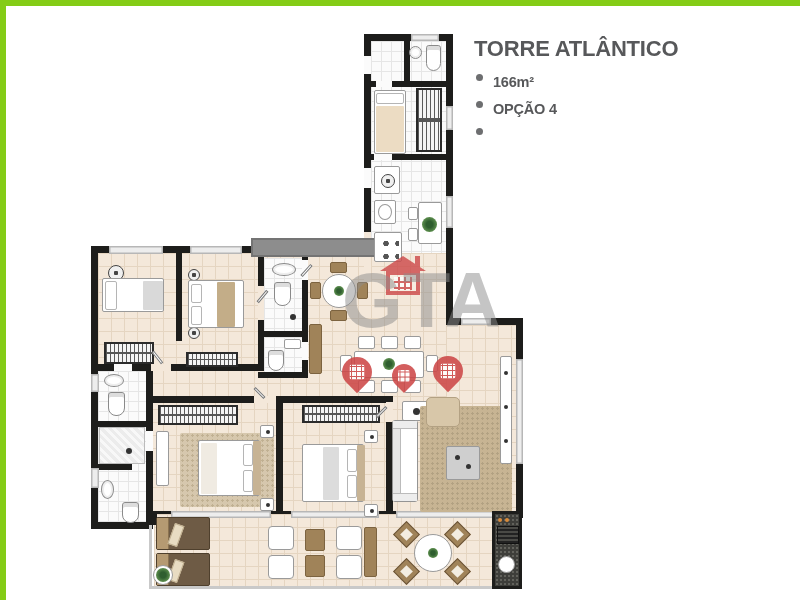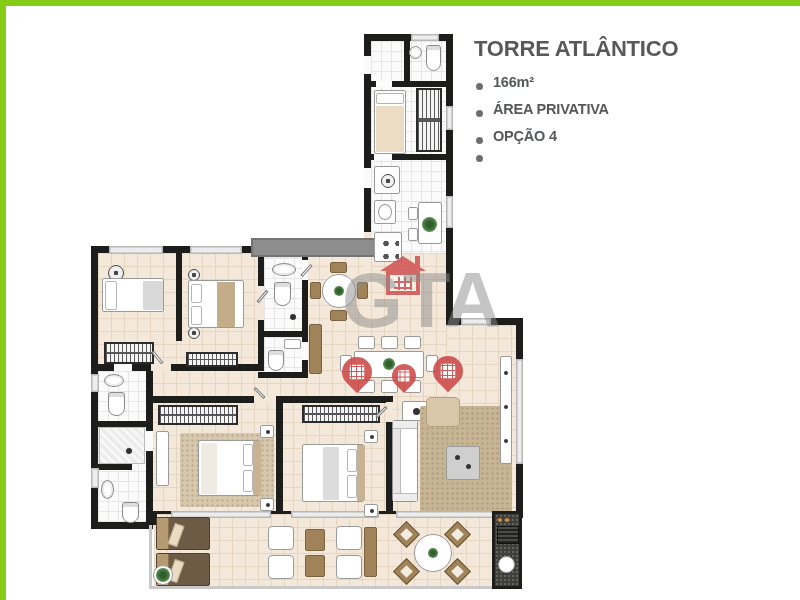--- a/index.html
+++ b/index.html
@@ -44,21 +44,21 @@
   .grill{position:absolute;background:repeating-linear-gradient(0deg,#222 0 2px,#4a4a46 2px 4px);border:1px solid #111;}
   .plant{position:absolute;border-radius:50%;background:radial-gradient(circle,#2f5e2f 30%,#5d8f4e 70%,#3c6b36 100%);}
   .sofa{position:absolute;background:#fff;border:1px solid #949494;box-sizing:border-box;border-radius:3px;}
   .sofa .back{position:absolute;left:0;top:0;width:7px;height:100%;background:#e6e6e6;border-right:1px solid #bbb;}
   .sofa .arm1{position:absolute;left:0;top:0;width:100%;height:7px;background:#ededed;border-bottom:1px solid #bbb;}
   .sofa .arm2{position:absolute;left:0;bottom:0;width:100%;height:7px;background:#ededed;border-top:1px solid #bbb;}
   
   #info{position:absolute;left:468px;top:30px;width:240px;color:var(--text);}
   #info h1{margin:0;font-size:22px;font-weight:bold;letter-spacing:-0.2px;}
   #info ul{list-style:none;margin:12px 0 0 2px;padding:0;font-size:14.5px;font-weight:bold;}
-  #info li{display:flex;align-items:flex-end;margin-bottom:11px;letter-spacing:-0.2px;}
+  #info li{display:flex;align-items:flex-start;margin-bottom:11px;letter-spacing:-0.2px;}
   #info .bdot{width:7px;height:7px;border-radius:50%;background:#6d6e70;margin-right:10px;flex:0 0 auto;}
   
   #wm{position:absolute;left:0;top:0;width:100%;height:100%;pointer-events:none;margin-top:19px;}
   .wm-gta{position:absolute;left:336px;top:236px;font-size:78px;line-height:1;font-weight:bold;color:var(--watermark-gray);opacity:.5;letter-spacing:0px;}
   .wm-imo{position:absolute;left:370px;top:308px;font-size:21px;font-weight:bold;letter-spacing:2px;color:var(--accent-red);opacity:.85;}
   .wm-house{position:absolute;left:374px;top:231px;width:46px;height:44px;opacity:.8;}
   .wm-house .roof{position:absolute;left:0;top:0;width:0;height:0;border-left:23px solid transparent;border-right:23px solid transparent;border-bottom:15px solid var(--accent-red);}
   .wm-house .chim{position:absolute;right:6px;top:0px;width:5px;height:12px;background:var(--accent-red);}
   .wm-house .body{position:absolute;left:6px;top:15px;width:34px;height:24px;border:4px solid var(--accent-red);box-sizing:border-box;background:rgba(255,255,255,.25);}
   .wm-house .wins{position:absolute;left:14px;top:21px;width:18px;height:13px;background-color:#fff;background-image:linear-gradient(var(--accent-red) 2px,transparent 2px),linear-gradient(90deg,var(--accent-red) 2px,transparent 2px);background-size:6px 6px;background-position:-2px -2px;}
@@ -75,24 +75,20 @@
 
   <section id="info">
     <h1>TORRE ATLÂNTICO</h1>
     <ul>
       <li>
           <span class="bdot"></span>
           <span>166m²</span>
         </li>
       <li>
           <span class="bdot"></span>
-          <span>ÁREA PRIVATIVA</span>
-        </li>
-      <li>
-          <span class="bdot"></span>
           <span>OPÇÃO 4</span>
         </li>
       <li>
           <span class="bdot"></span>
         </li>
     </ul>
   </section>
 
   <div id="plan">
 

